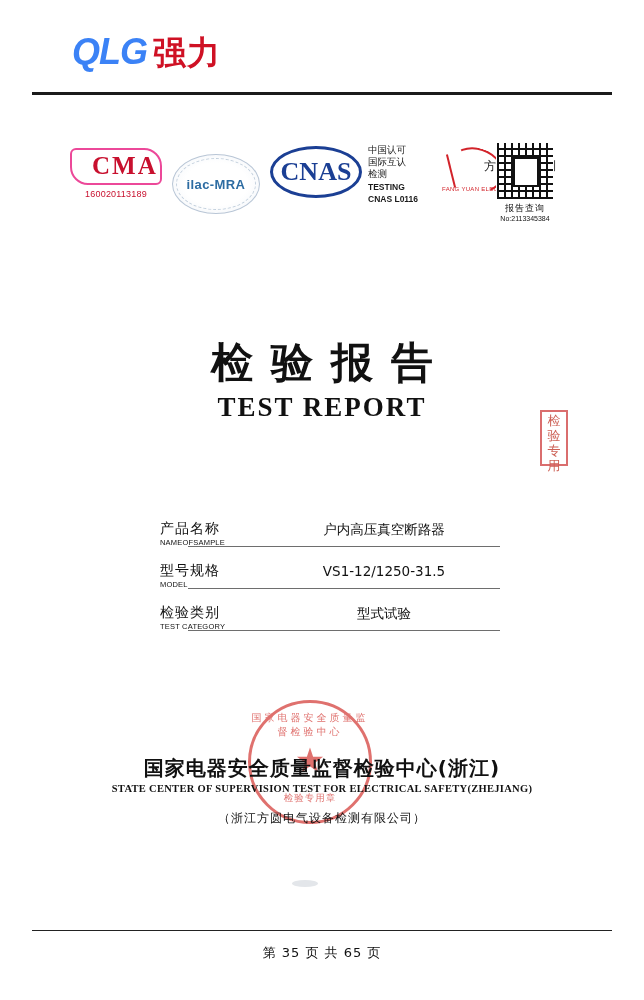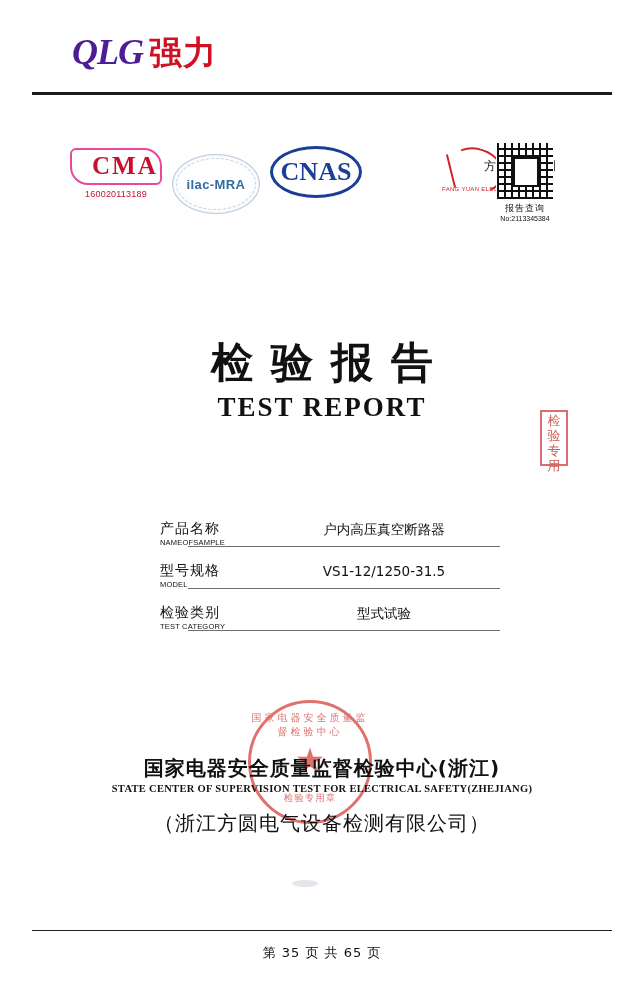--- a/index.html
+++ b/index.html
@@ -18,26 +18,26 @@
   
   .brand {
     position: absolute;
     top: 34px;
     left: 72px;
     display: flex;
     align-items: center;
     gap: 6px;
   }
   .brand-qlg {
-    font-family: Liberation Serif, serif;
+    font-family: Liberation Sans, sans-serif;
     font-weight: bold;
     font-style: italic;
     font-size: 36px;
     letter-spacing: -1px;
-    color: #4c1d95;
+    color: #3b82f6;
     line-height: 1;
   }
   .brand-cn {
     font-family: "DejaVu Sans", sans-serif;
     font-weight: bold;
     font-size: 33px;
     color: #cf1124;
     line-height: 1;
     letter-spacing: 1px;
   }
@@ -410,21 +410,21 @@
     font-size: 10.5px;
     letter-spacing: 0.3px;
     color: #111;
   }
   .issuer-paren {
     position: absolute;
     top: 810px;
     left: 0; width: 644px;
     text-align: center;
     font-family: "DejaVu Sans", sans-serif;
-    font-size: 20px;
+    font-size: 12px;
     letter-spacing: 1px;
     color: #111;
   }
 
   
   .artifact {
     position: absolute;
     left: 292px;
     top: 880px;
     width: 26px;
@@ -472,20 +472,27 @@
   <div class="ilac">
     <span>ilac-MRA</span>
   </div>
 
   <div class="cnas">
     <div class="cnas-oval">
       <span>CNAS</span>
     </div>
   </div>
 
+  <div class="cnas-text">
+    <div class="cn">中国认可</div>
+    <div class="cn">国际互认</div>
+    <div class="cn">检测</div>
+    <div class="en">TESTING</div>
+    <div class="en">CNAS L0116</div>
+  </div>
 
   <div class="fangyuan">
     <div class="fy-arc">
       <div class="arcline"></div>
       <div class="stroke"></div>
       <div class="fy-cn">方圆电气检测</div>
       <div class="fy-en">FANG YUAN ELECTRIC TEST</div>
     </div>
   </div>
 

